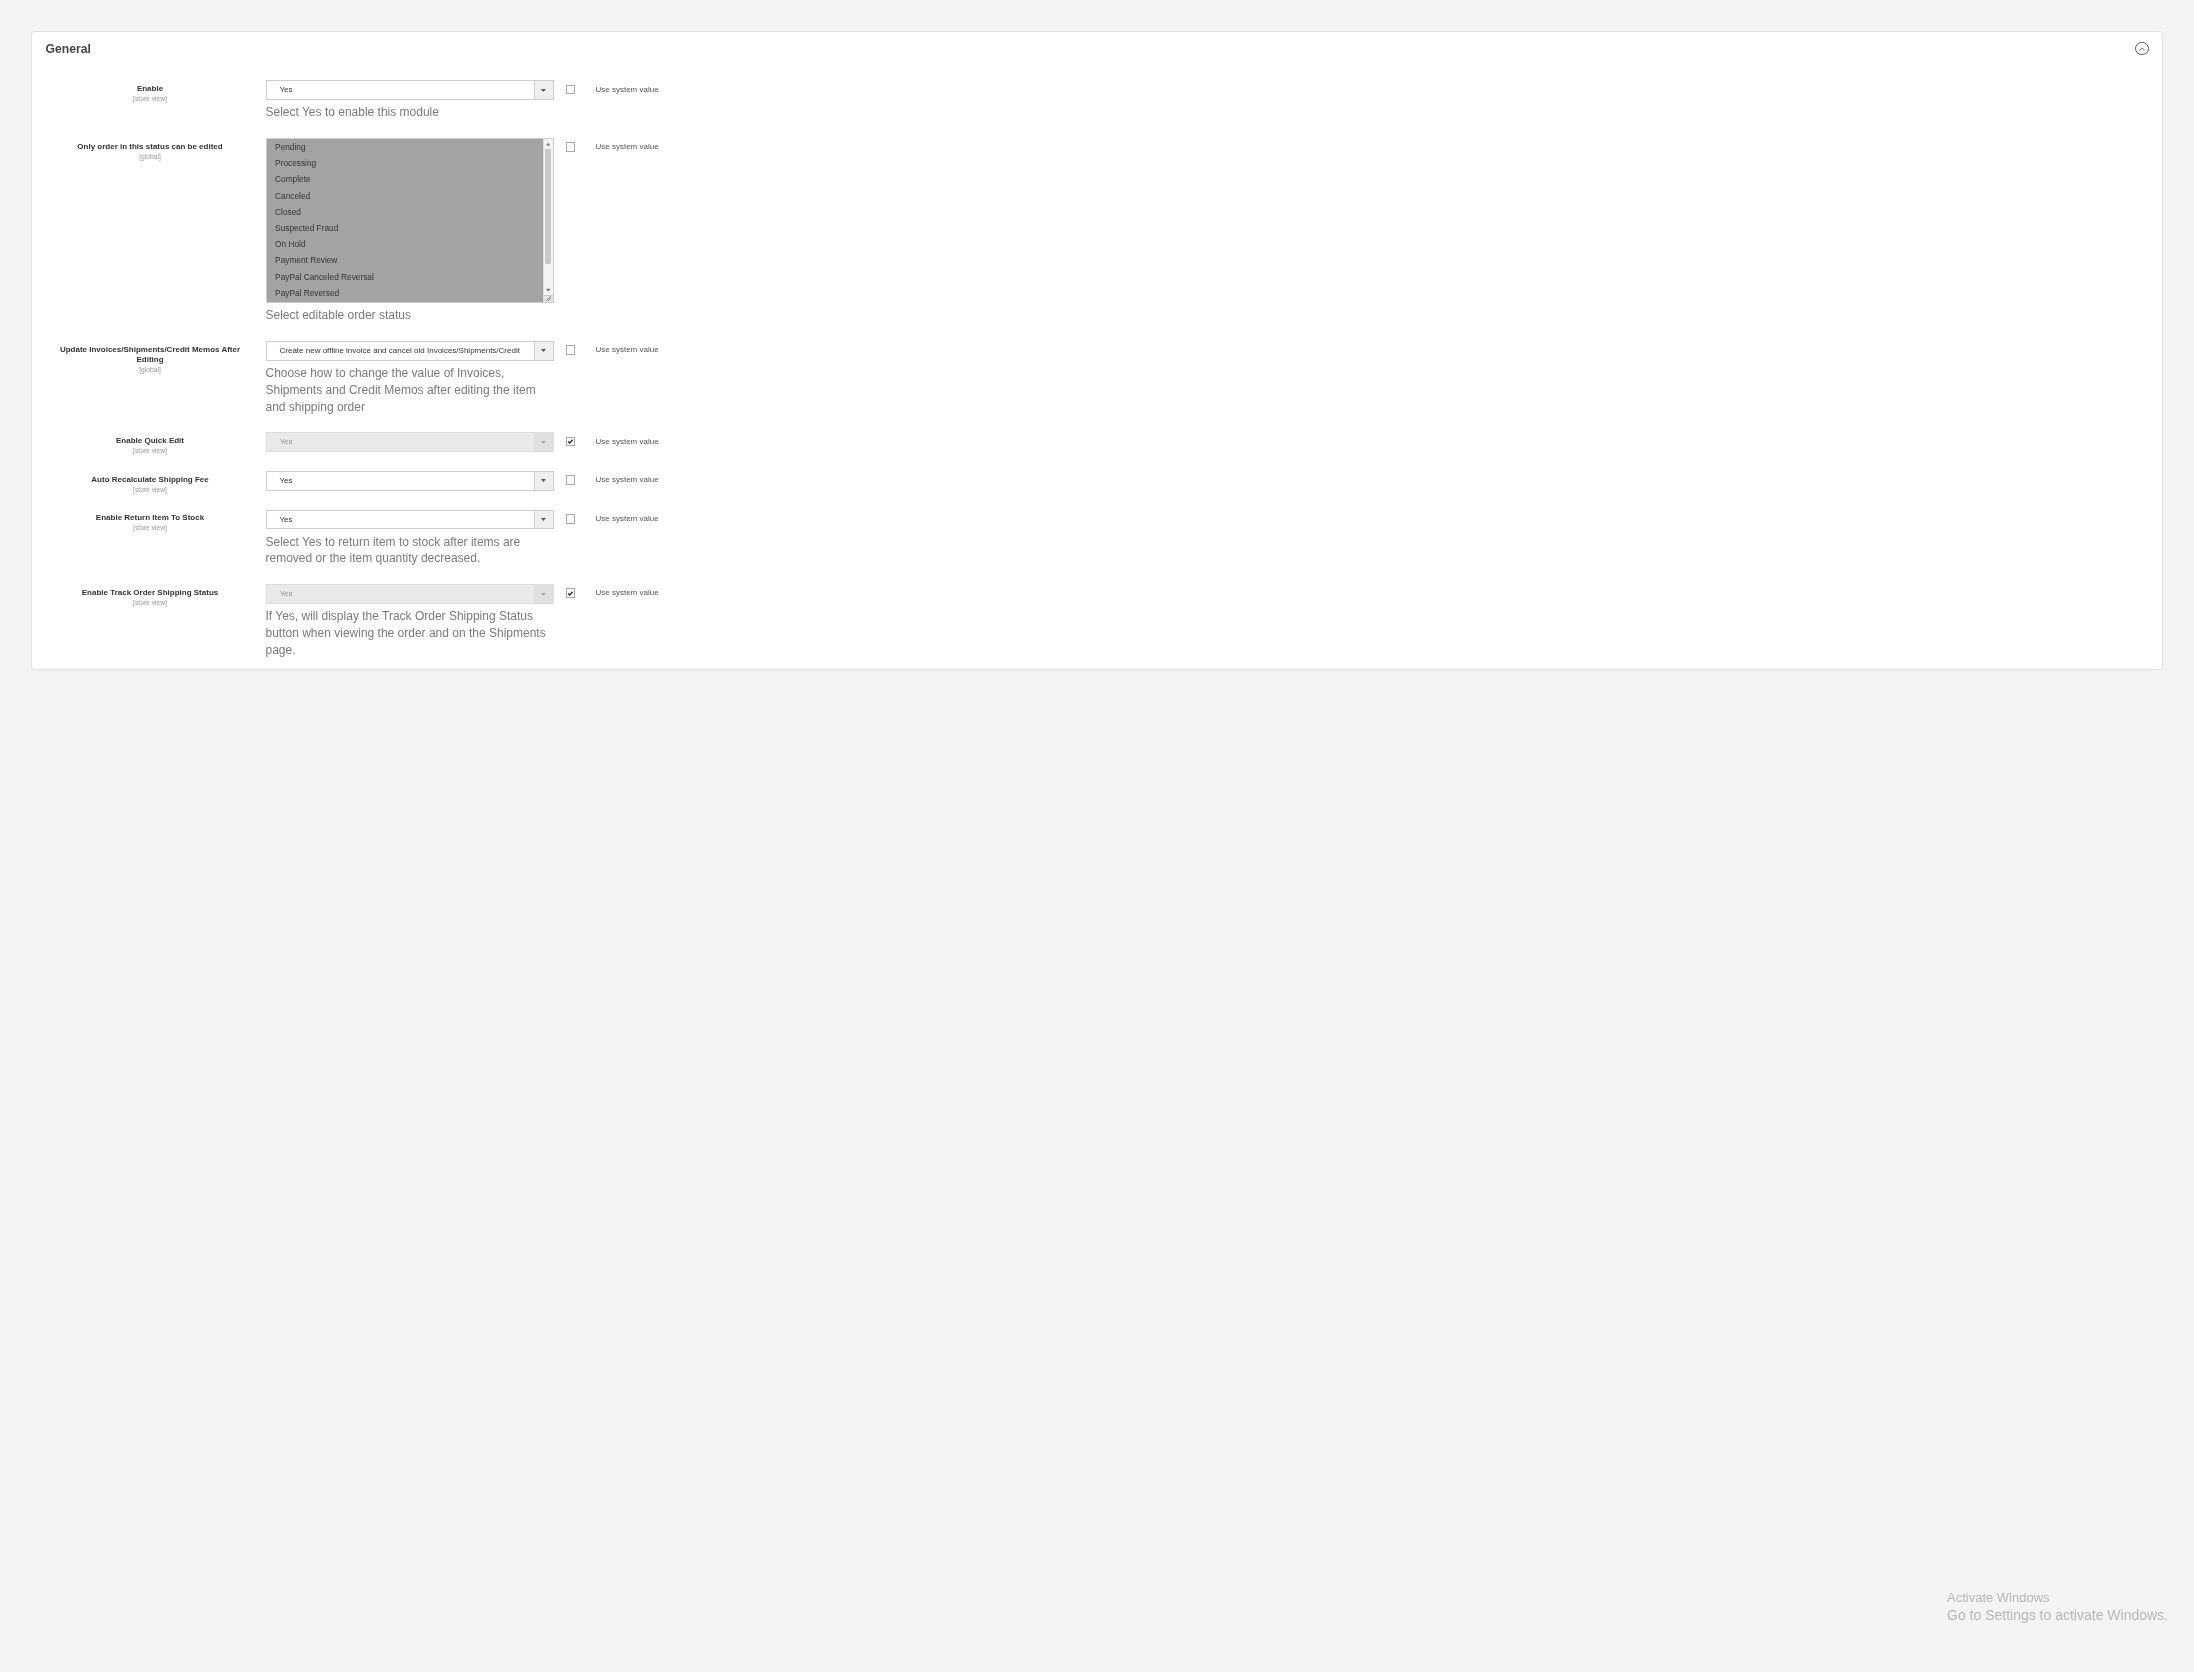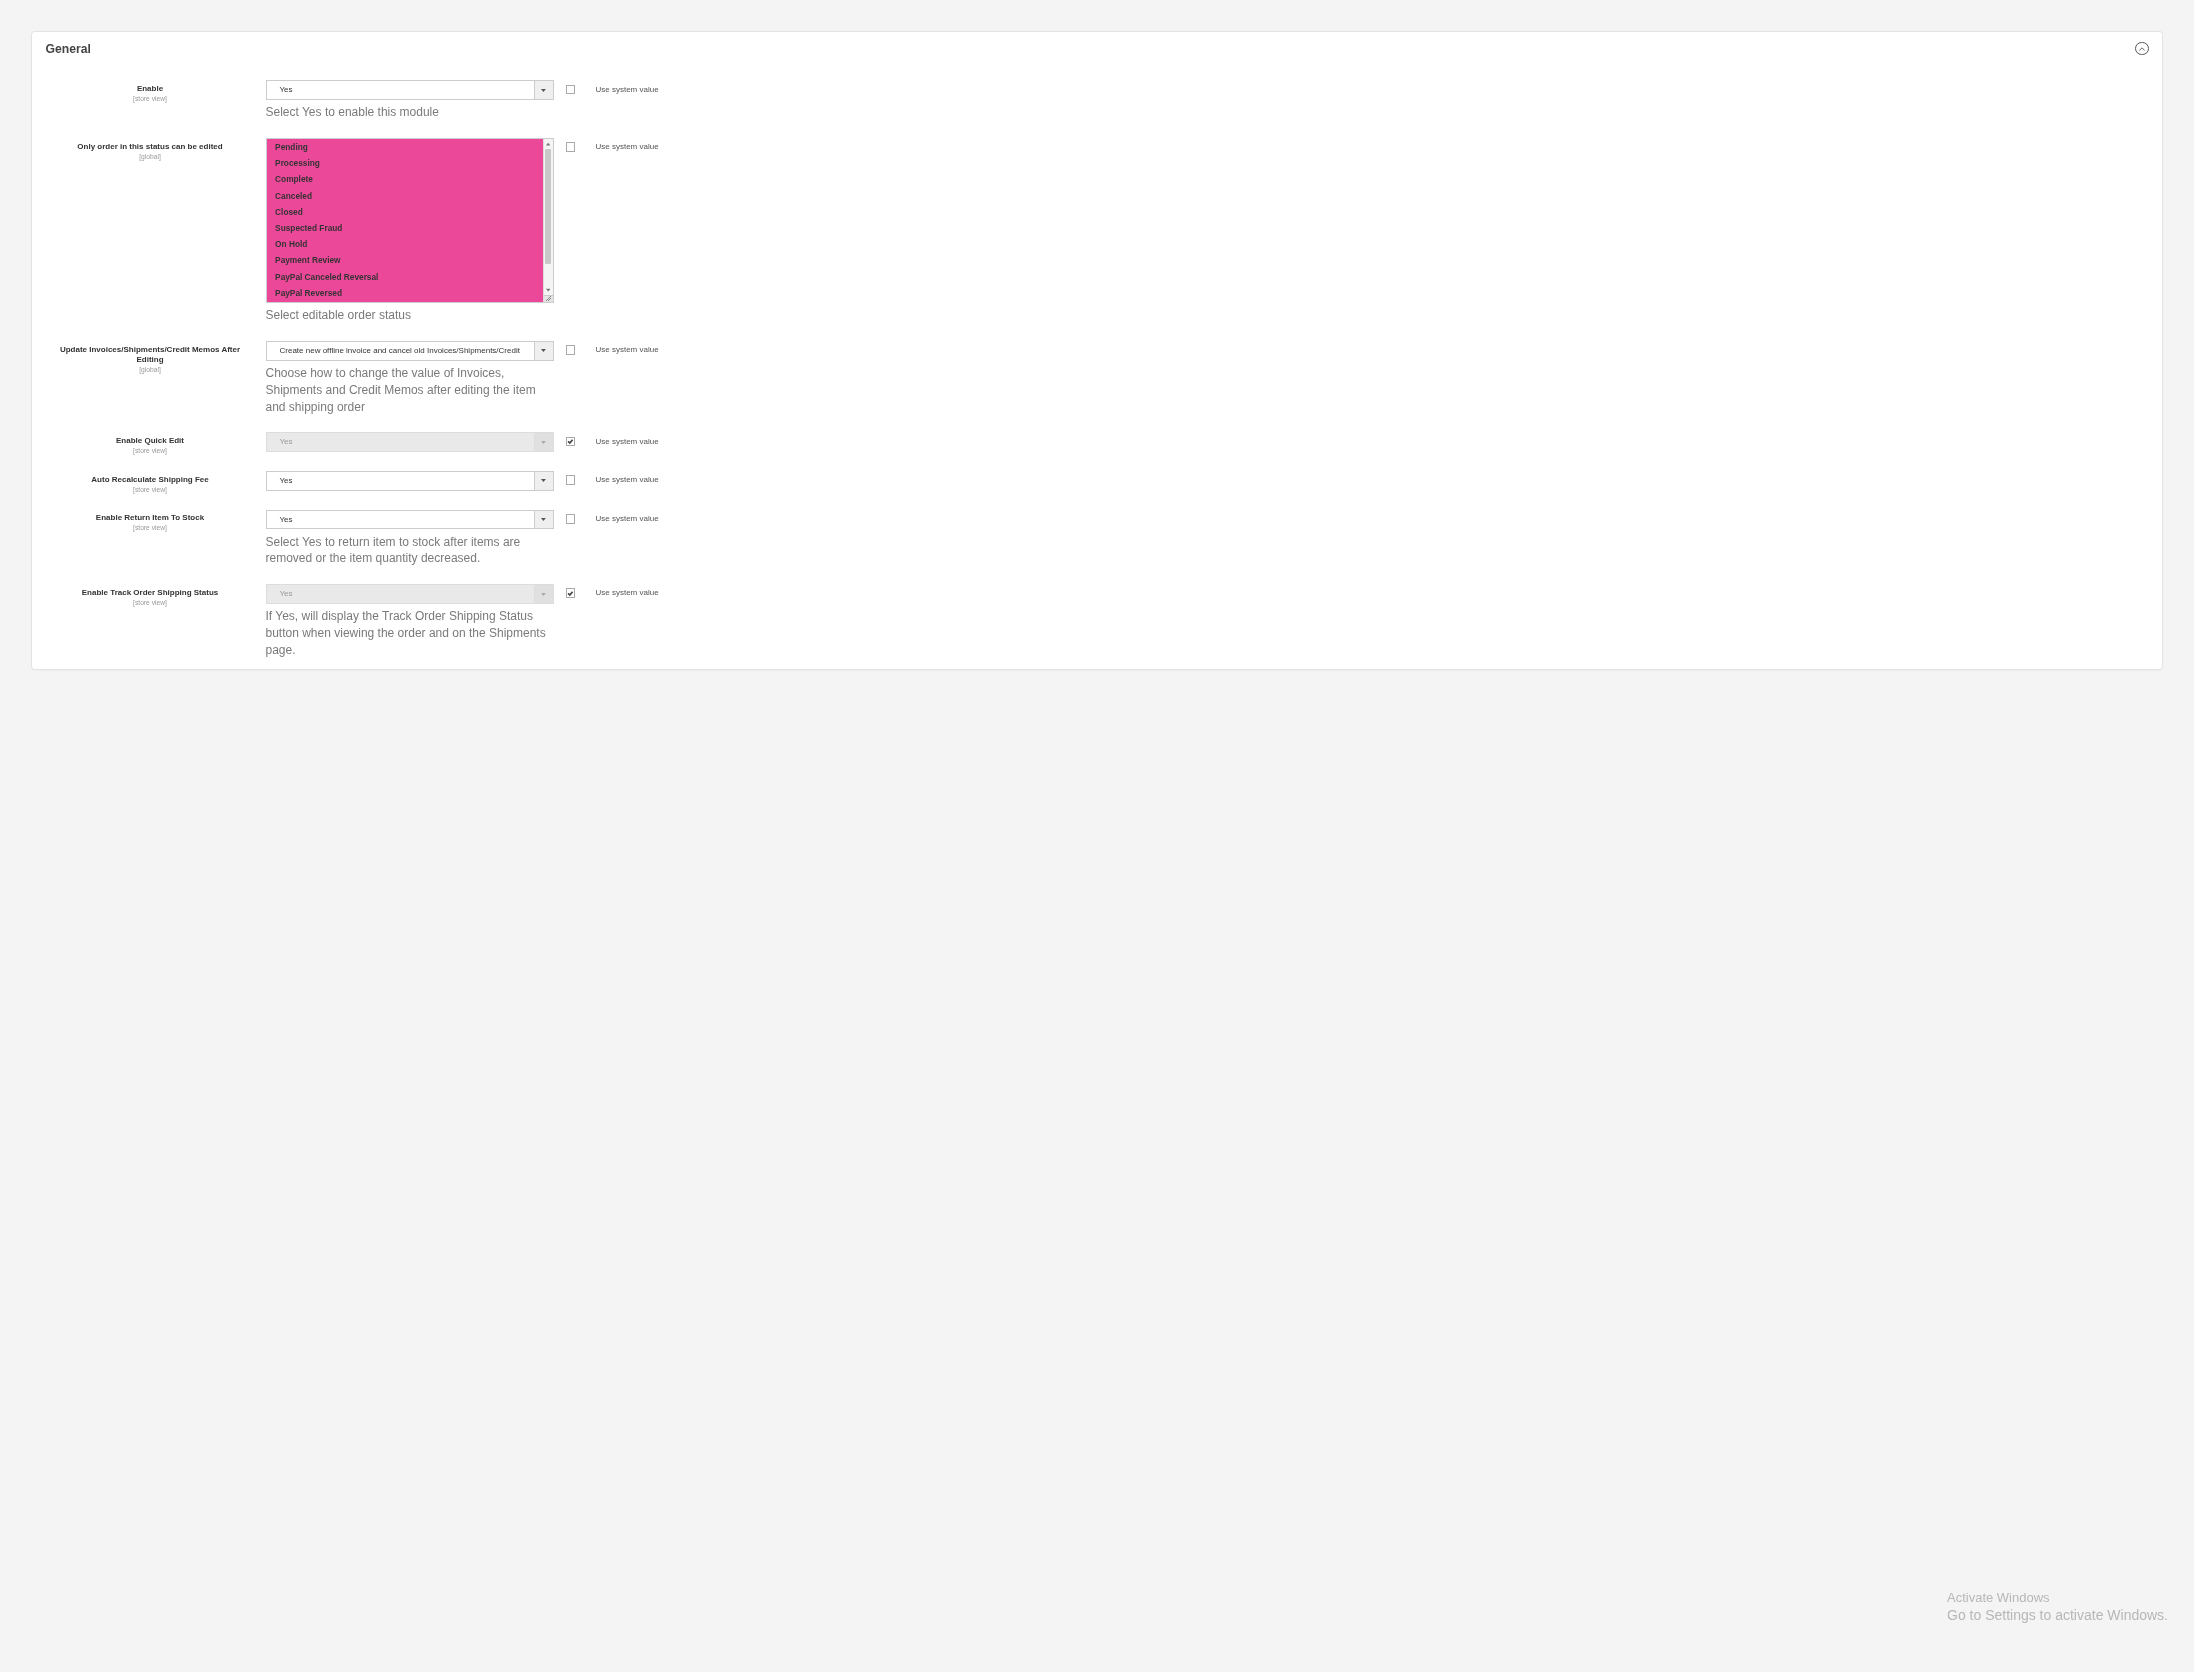--- a/index.html
+++ b/index.html
@@ -118,24 +118,23 @@
     line-height: 1.4;
   }
   .multiselect {
     border: 0.6px solid #ccc;
     background: #fff;
     height: 165px;
     position: relative;
     padding-right: 9.8px;
   }
   .multiselect-inner {
-    background: #ec4899;
+    background: #a3a3a3;
     height: 100%;
     overflow: hidden;
-    font-weight: bold;
   }
   .ms-option {
     padding: 3.1px 8.6px;
     font-size: 8.3px;
     color: #333;
     cursor: pointer;
   }
   .ms-scroll {
     position: absolute;
     right: 0;

